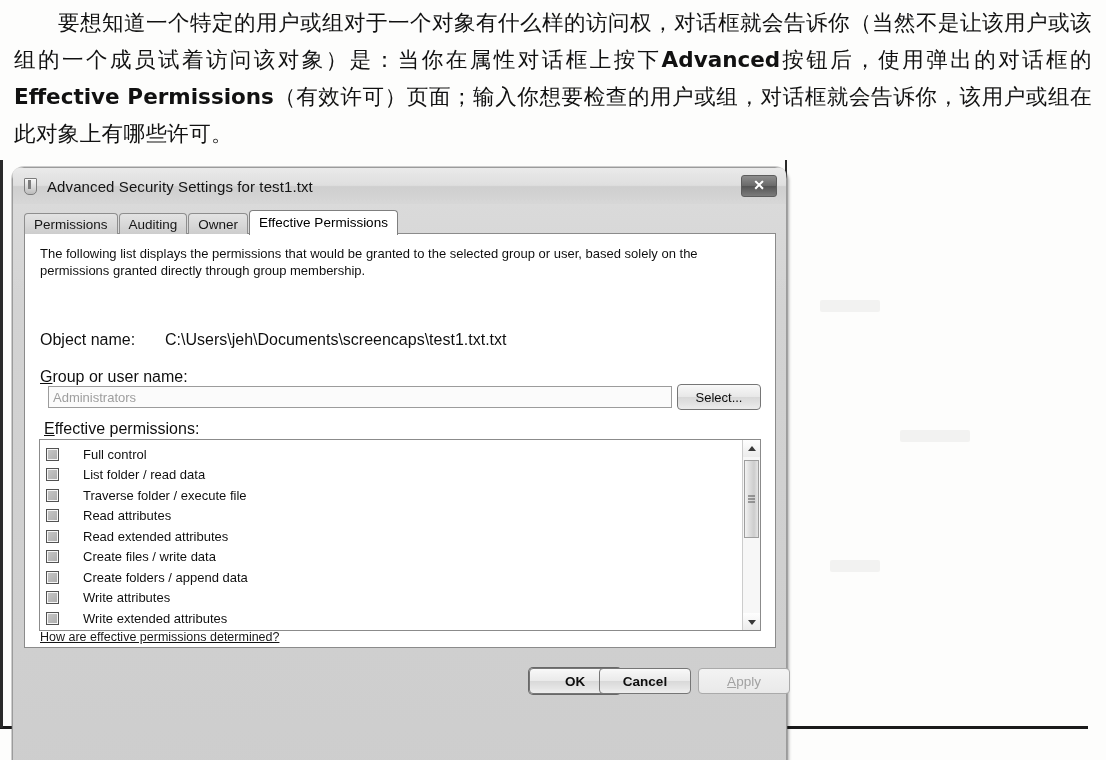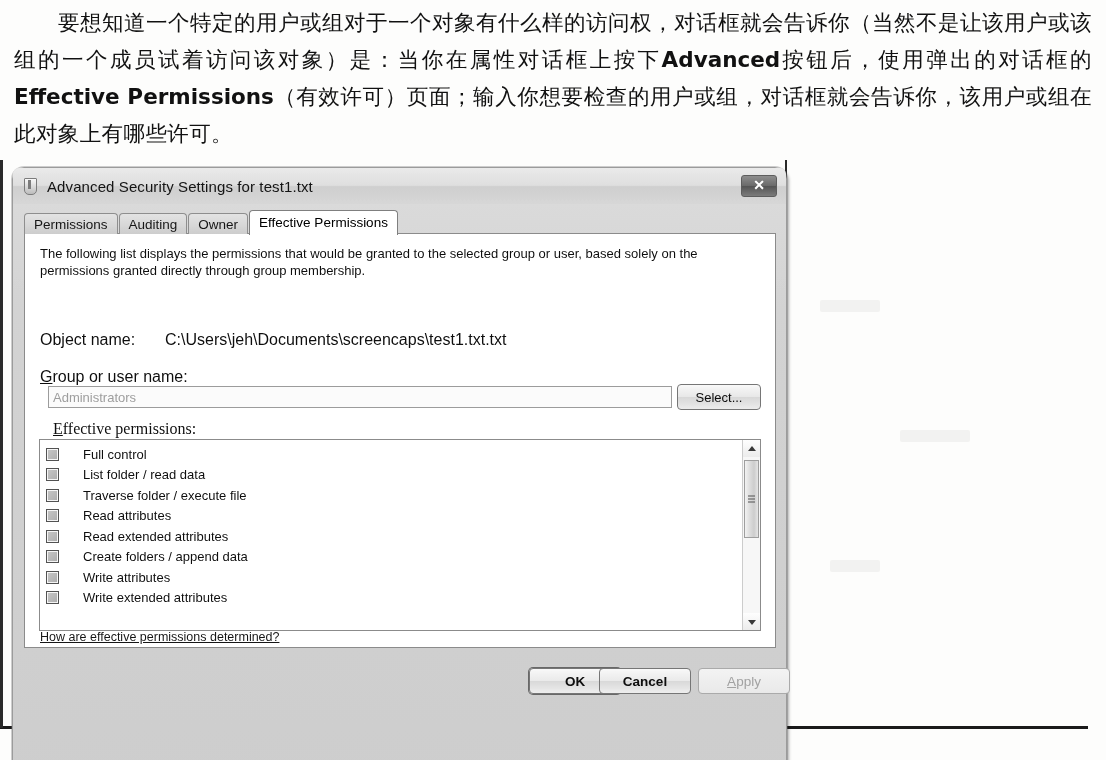--- a/index.html
+++ b/index.html
@@ -235,21 +235,21 @@
     height: 26px;
     border-radius: 4px;
     border: 1px solid #777772;
     background: linear-gradient(to bottom,#f2f2ef 0%,#e2e2de 48%,#d3d3cf 52%,#e6e6e2 100%);
     font-size: 13px;
     color: #141414;
     cursor: pointer;
     font-family: "Liberation Sans", sans-serif;
   }
 
-  #eff-label { left: 28px; top: 186px; font-family: Liberation Serif, serif; }
+  #eff-label { left: 19px; top: 186px; }
 
   
   #perm-list {
     position: absolute;
     left: 14px;
     top: 205px;
     width: 722px;
     height: 192px;
     background: #fdfdfc;
     border: 1px solid #8b8b86;
@@ -451,20 +451,24 @@
             <div class="perm-row">
               <span class="perm-check"></span>
               <span class="perm-text">Read attributes</span>
             </div>
             <div class="perm-row">
               <span class="perm-check"></span>
               <span class="perm-text">Read extended attributes</span>
             </div>
             <div class="perm-row">
               <span class="perm-check"></span>
+              <span class="perm-text">Create files / write data</span>
+            </div>
+            <div class="perm-row">
+              <span class="perm-check"></span>
               <span class="perm-text">Create folders / append data</span>
             </div>
             <div class="perm-row">
               <span class="perm-check"></span>
               <span class="perm-text">Write attributes</span>
             </div>
             <div class="perm-row">
               <span class="perm-check"></span>
               <span class="perm-text">Write extended attributes</span>
             </div>

